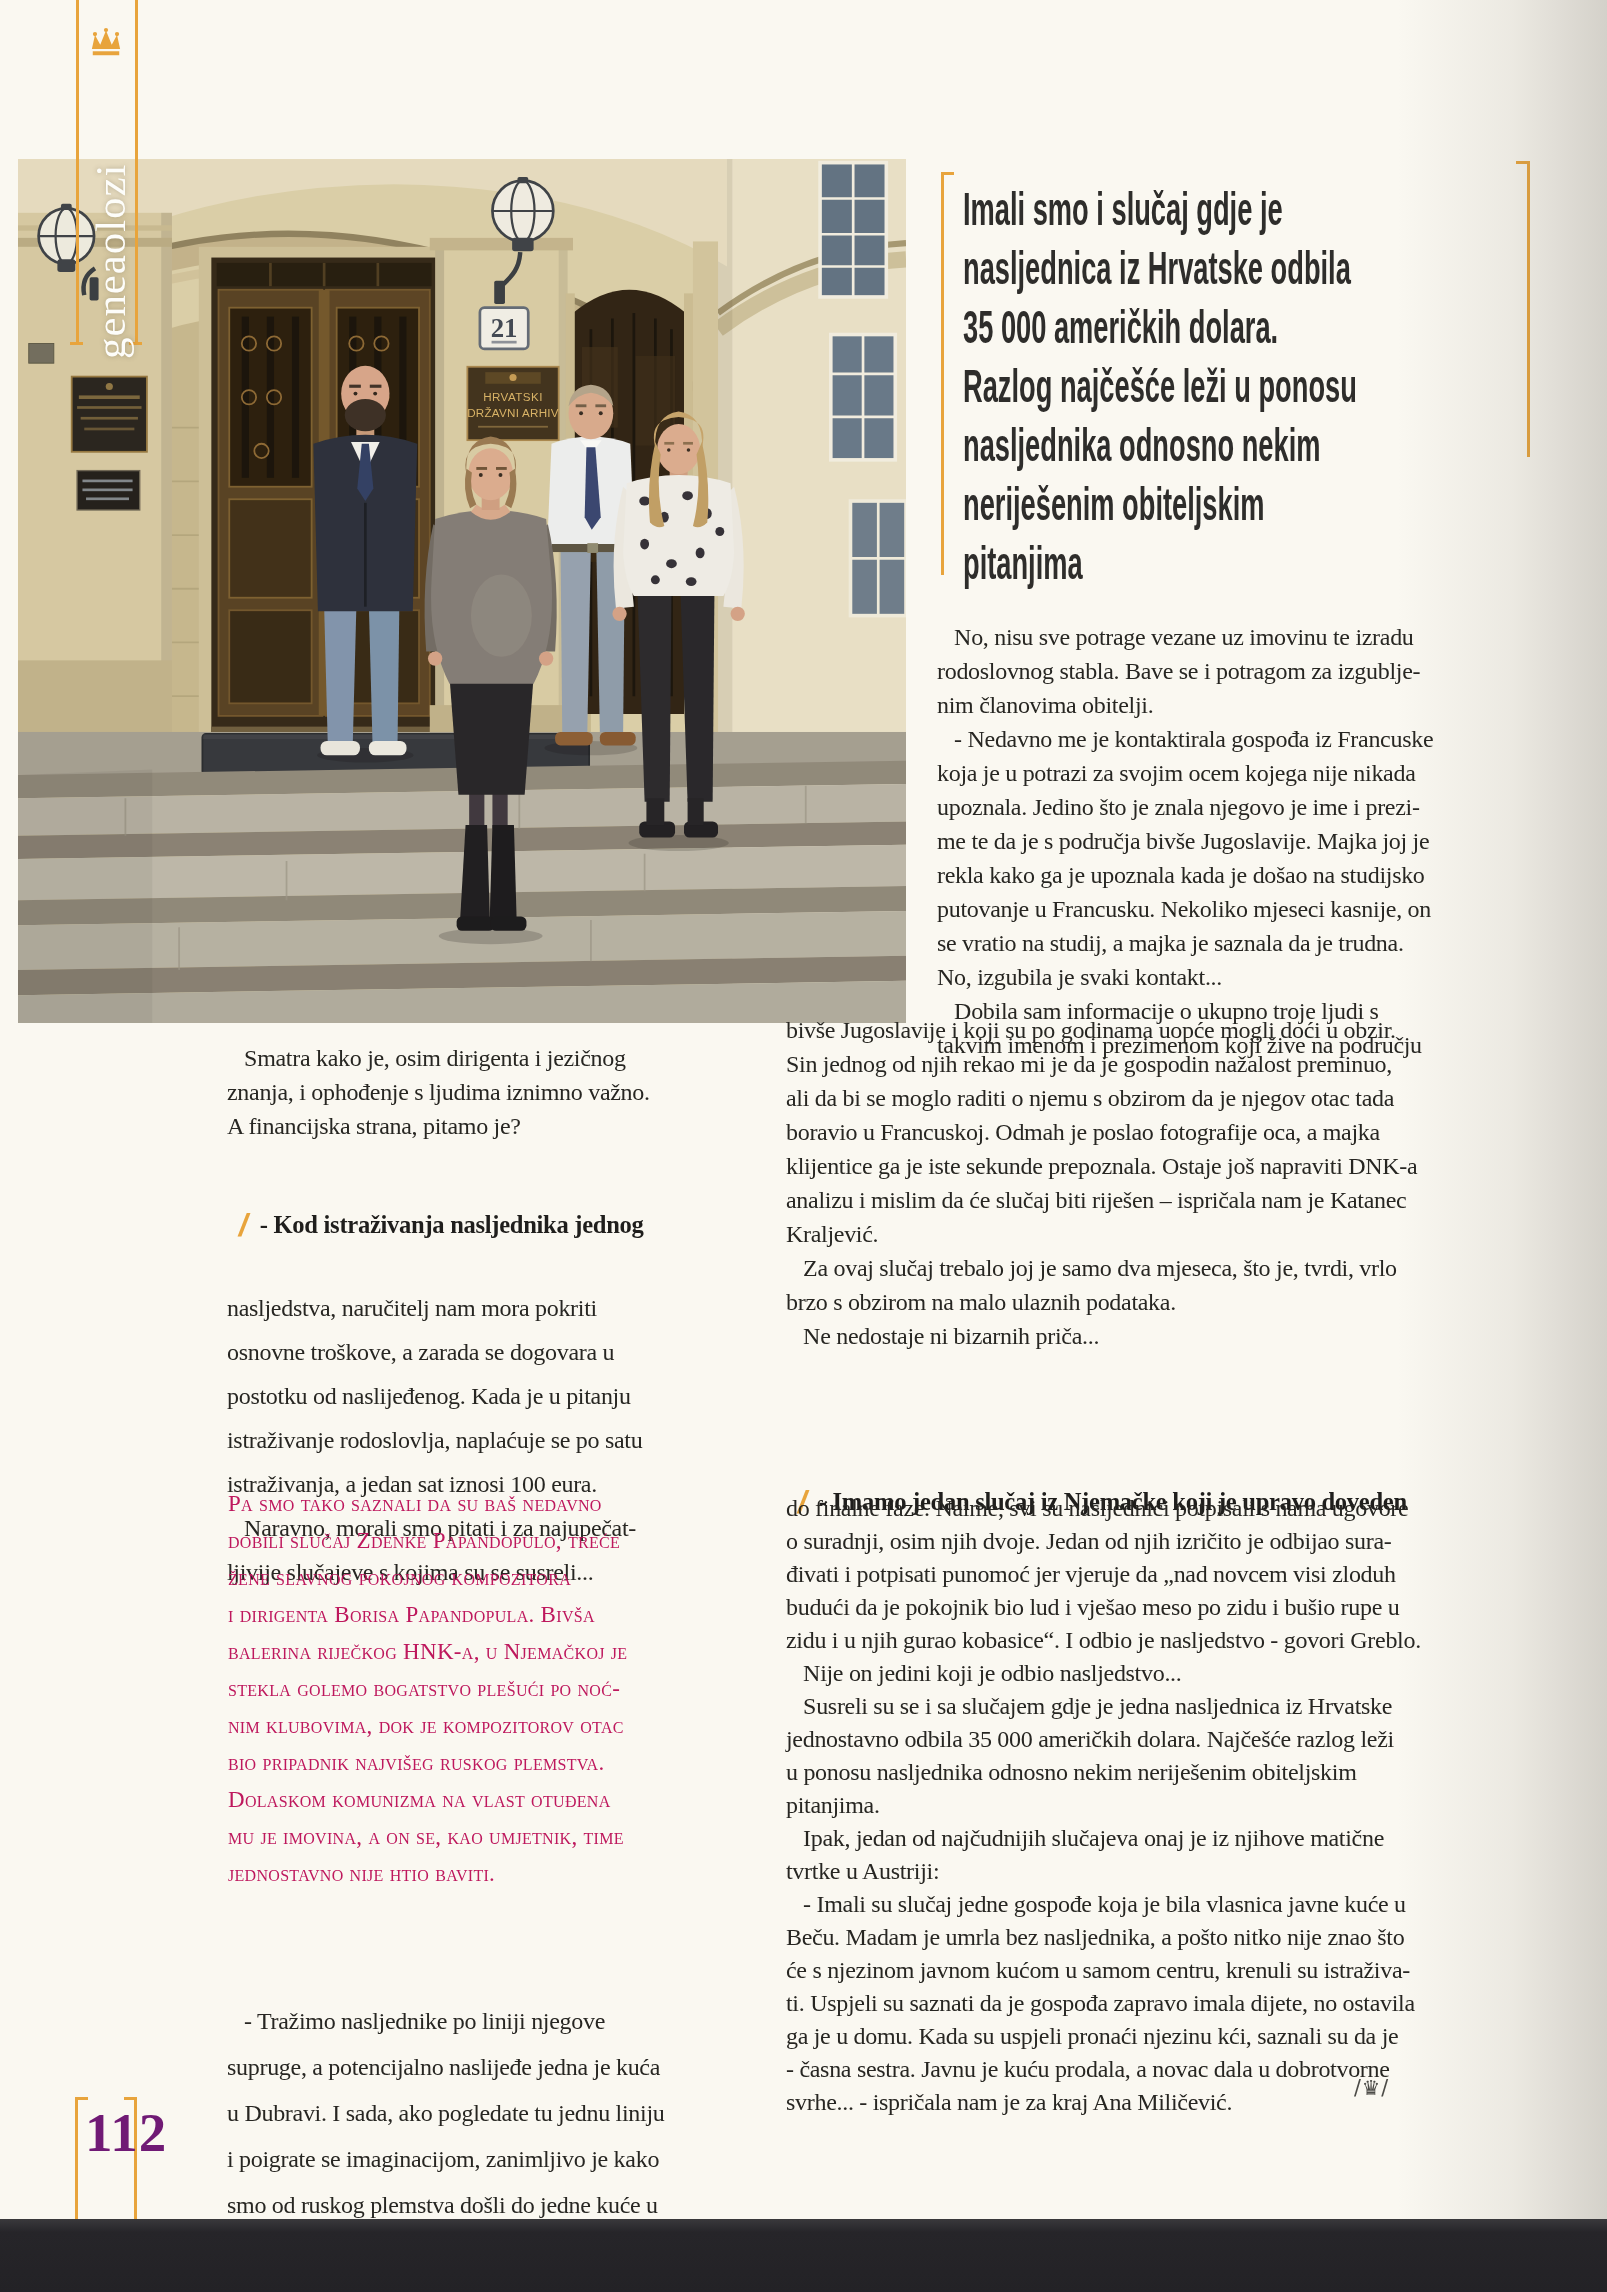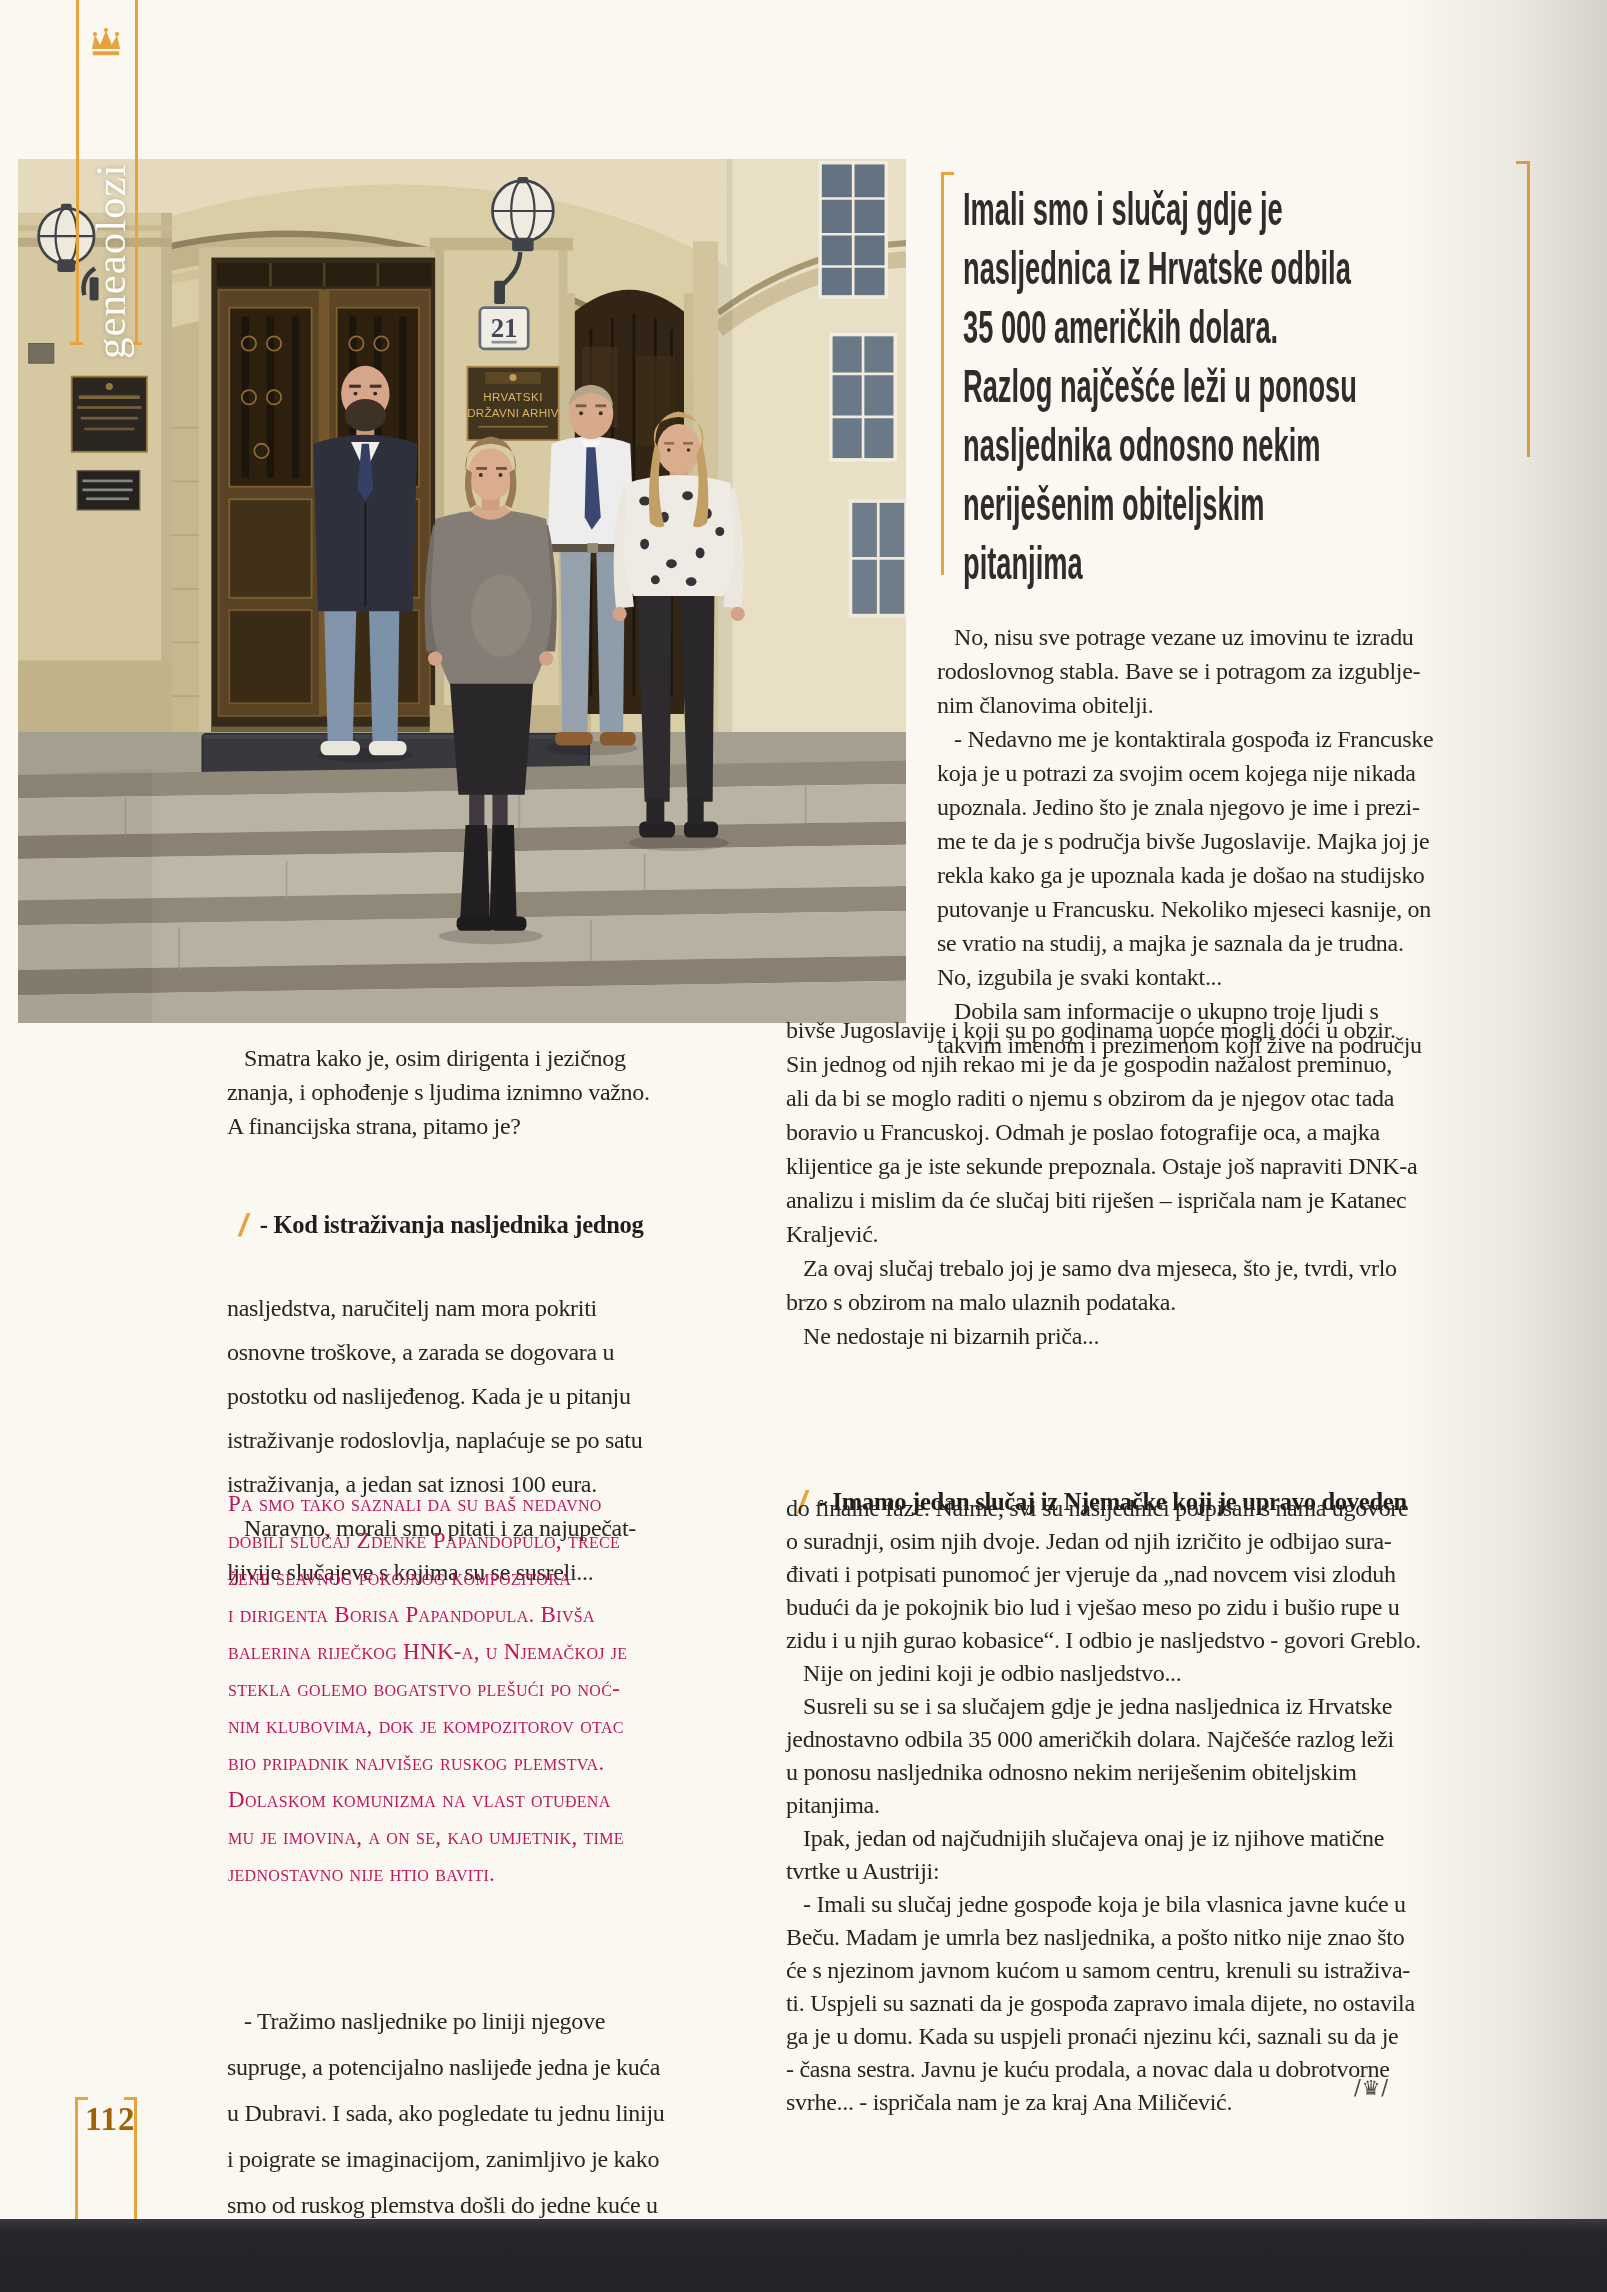--- a/index.html
+++ b/index.html
@@ -53,21 +53,21 @@
   }
   .highlight-block{
     font-size:23px;line-height:37px;color:#be185d;
     font-variant:small-caps;letter-spacing:0.3px;white-space:pre;
   }
   .end-mark{
     font-family:"DejaVu Sans","Liberation Sans",sans-serif;
     font-size:20.6px;color:#4c4b47;letter-spacing:0.9px;
   }
   .page-num{
-    font-size:33px;font-weight:700;color:#a16207;letter-spacing:0.9px;
+    font-size:55px;font-weight:700;color:#701a75;letter-spacing:0.9px;
   }
 </style>
 </head>
 <body>
 
 <svg class="abs" style="left:88px;top:27px" width="36" height="30" viewBox="0 0 40 34">
   <path d="M4,25 L7.5,9 L13.5,20 L20,4 L26.5,20 L32.5,9 L36,25 Z" fill="#E8A43C"></path>
   <circle cx="7.5" cy="8" r="2.4" fill="#E8A43C"></circle>
   <circle cx="20" cy="3.4" r="2.4" fill="#E8A43C"></circle>
   <circle cx="32.5" cy="8" r="2.4" fill="#E8A43C"></circle>

